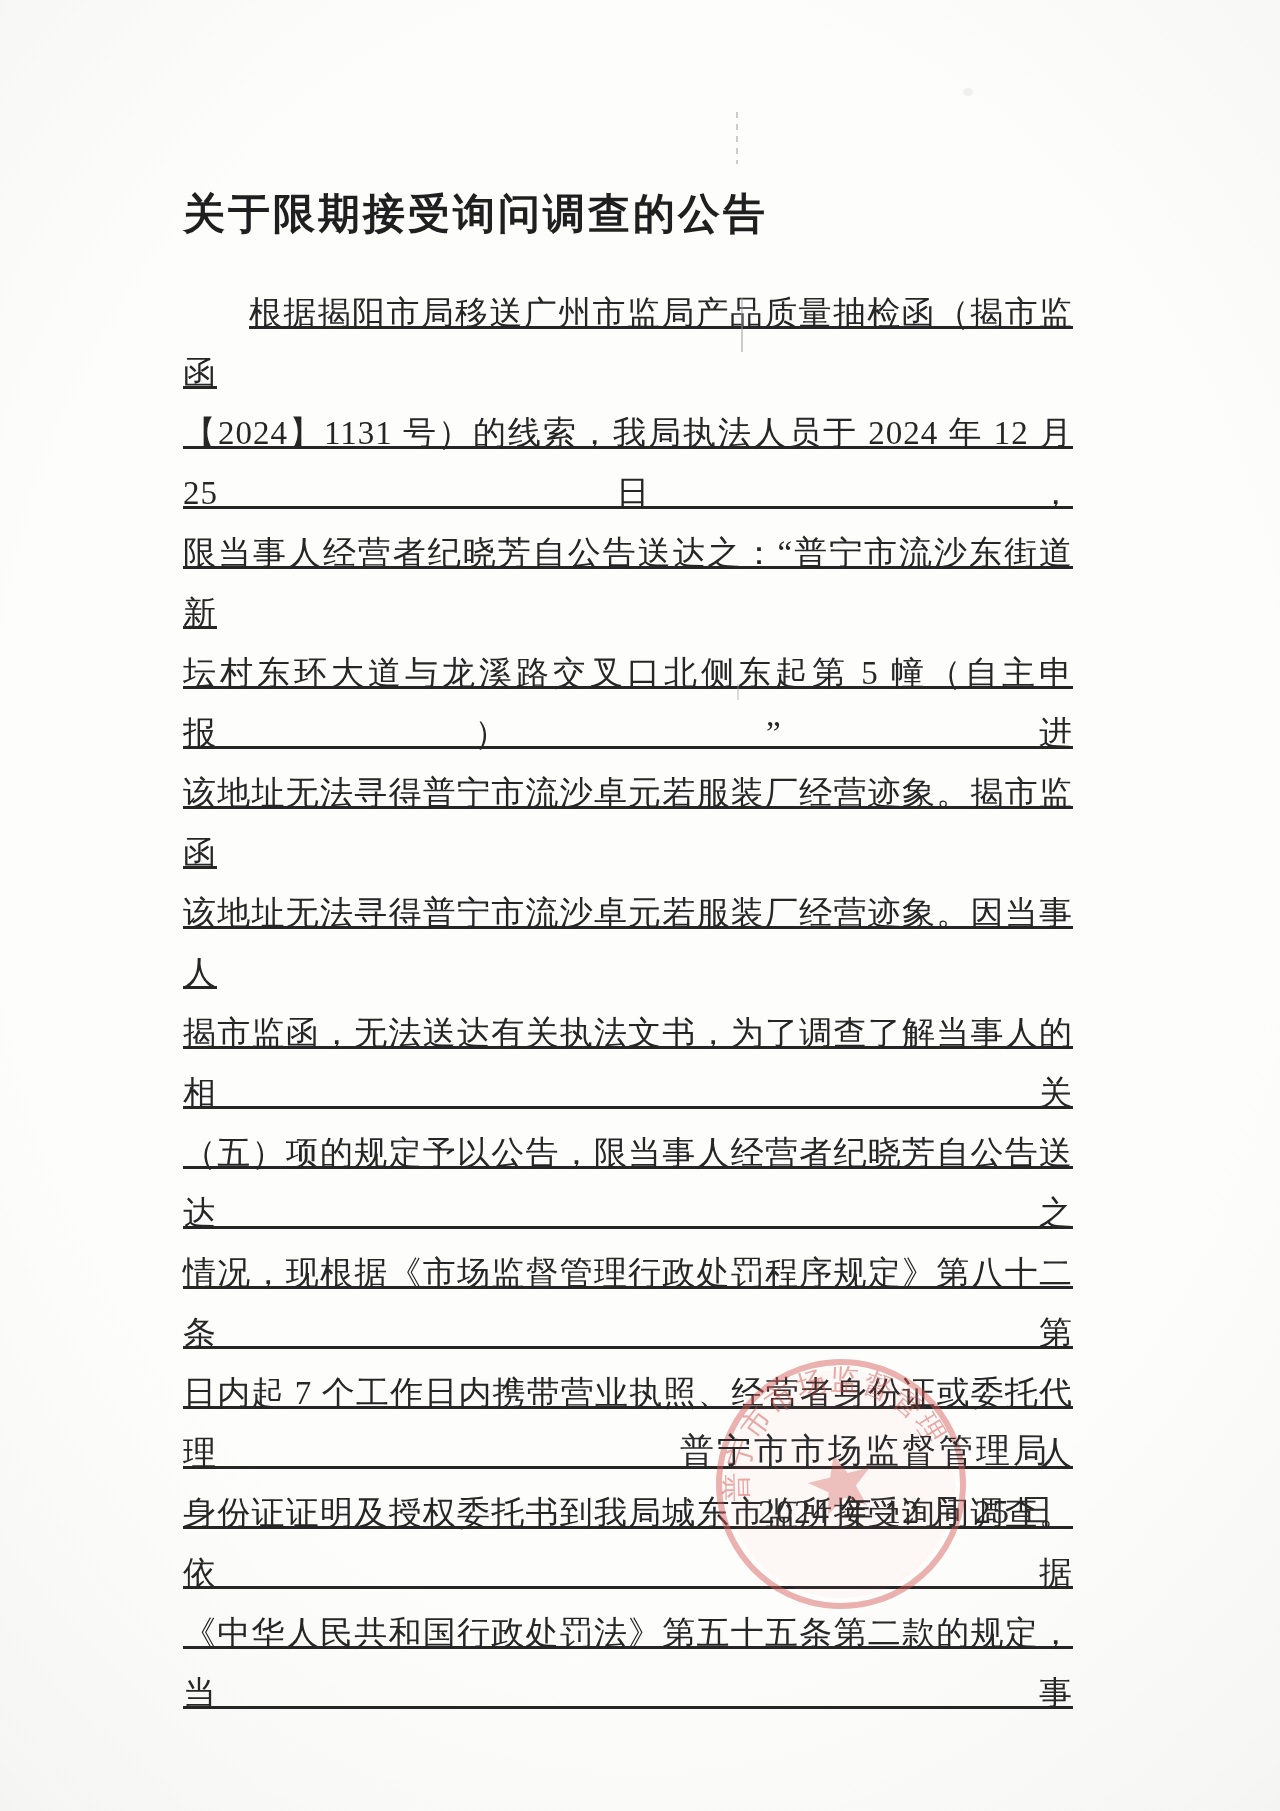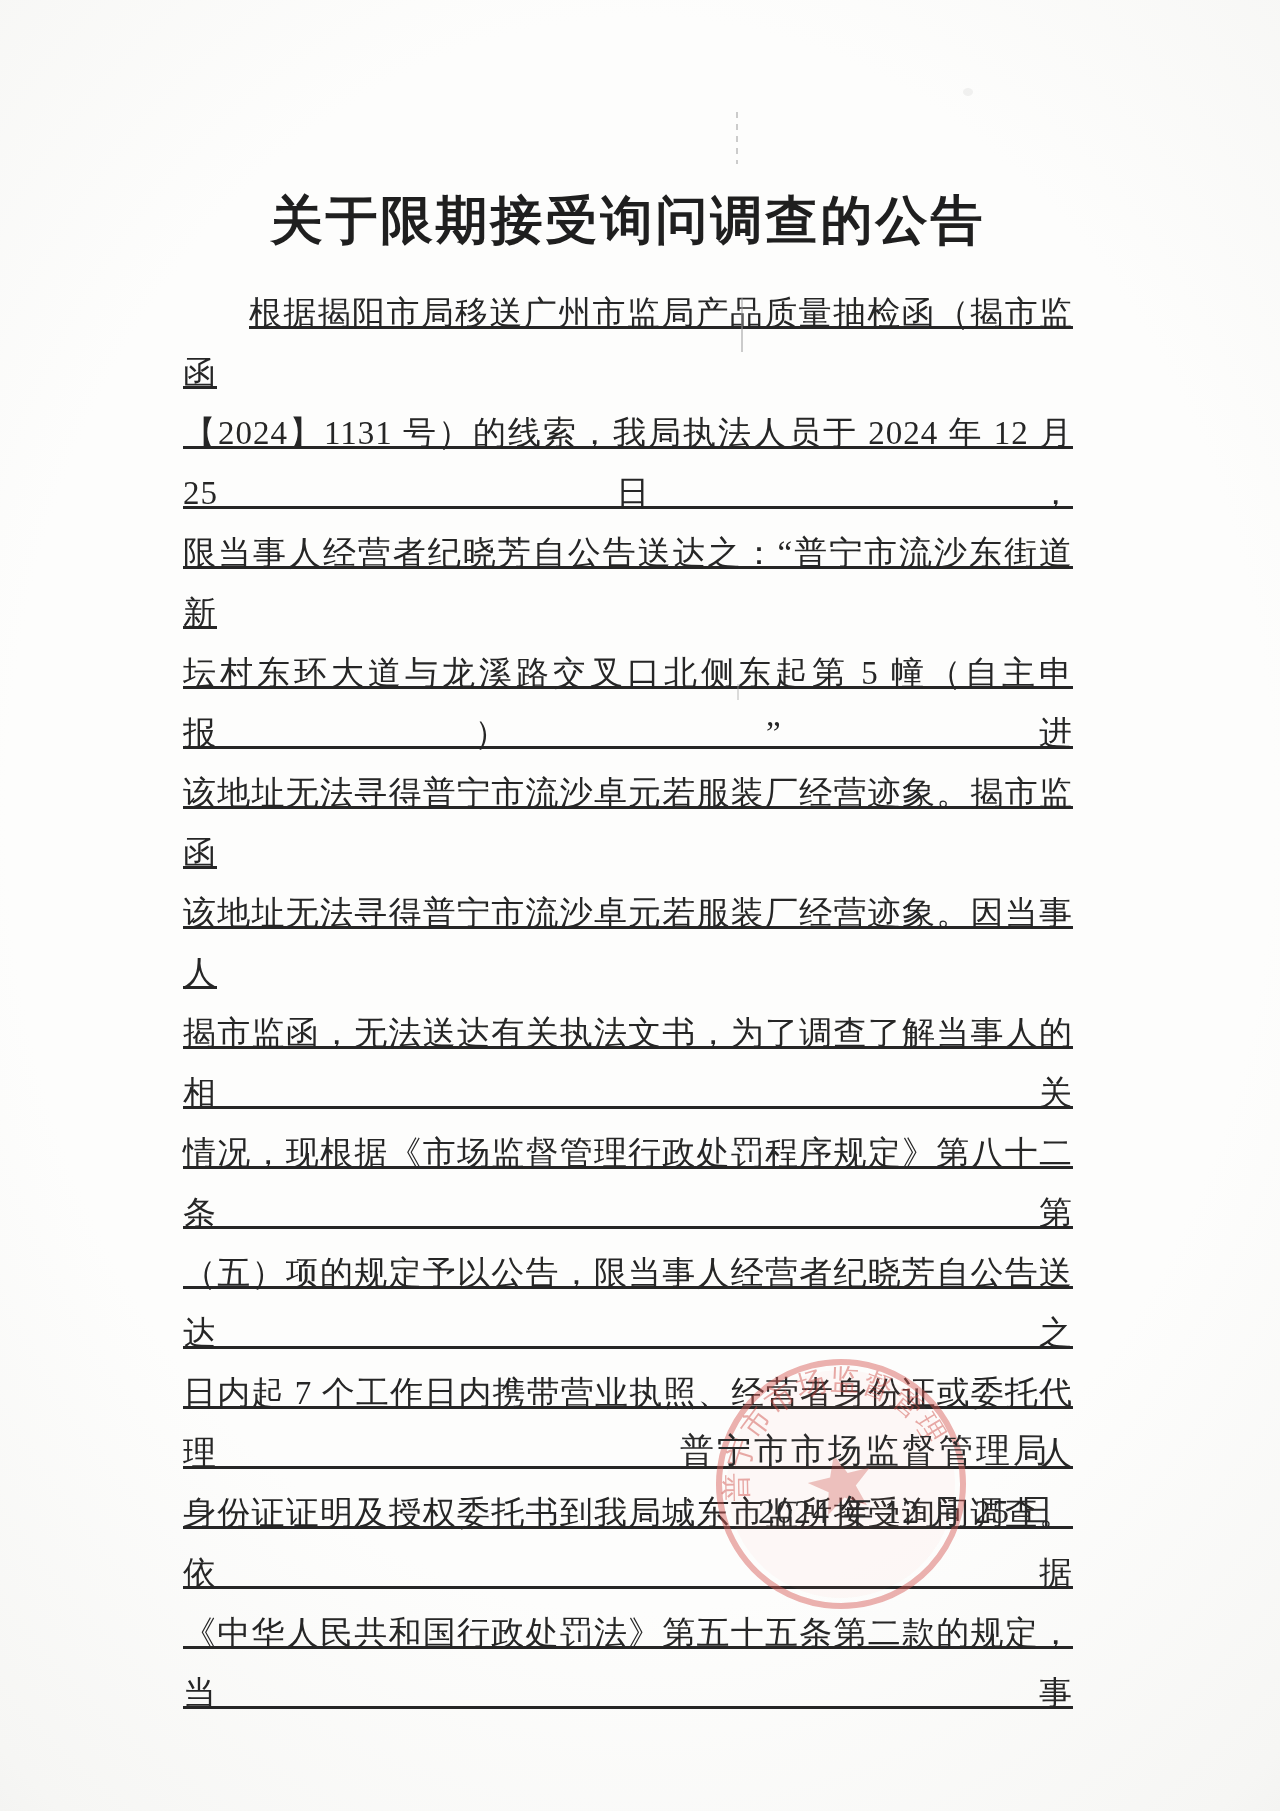--- a/index.html
+++ b/index.html
@@ -11,24 +11,23 @@
       radial-gradient(ellipse 90% 80% at 50% 45%, #fdfdfc 55%, #f6f6f4 85%, #ededeb 100%);
     overflow:hidden;
     font-family:"Liberation Serif","DejaVu Serif",serif;
     color:#262626;
   }
   .title{
     position:absolute;
     left:183px;width:890px;
     top:186px;
     margin:0;
-    text-align:center;
     font-family:"Liberation Sans","DejaVu Sans",sans-serif;
     font-weight:bold;
-    font-size:52px;
+    font-size:42px;
     letter-spacing:3px;
     color:#1f1f1f;
   }
   .body-text{
     position:absolute;
     left:183px;width:890px;
     top:283px;
     font-size:33px;
     line-height:60px;
     letter-spacing:1px;
@@ -78,22 +77,22 @@
   <h1 class="title">关于限期接受询问调查的公告</h1>
 
   <div class="body-text">
     <div class="line indent justify">根据揭阳市局移送广州市监局产品质量抽检函（揭市监函</div>
     <div class="line justify">【2024】1131 号）的线索，我局执法人员于 2024 年 12 月 25 日，</div>
     <div class="line justify">限当事人经营者纪晓芳自公告送达之：“普宁市流沙东街道新</div>
     <div class="line justify">坛村东环大道与龙溪路交叉口北侧东起第 5 幢（自主申报）”进</div>
     <div class="line justify">该地址无法寻得普宁市流沙卓元若服装厂经营迹象。揭市监函</div>
     <div class="line justify">该地址无法寻得普宁市流沙卓元若服装厂经营迹象。因当事人</div>
     <div class="line justify">揭市监函，无法送达有关执法文书，为了调查了解当事人的相关</div>
+    <div class="line justify">（五）项的规定予以公告，限当事人经营者纪晓芳自公告送达之</div>
     <div class="line justify">情况，现根据《市场监督管理行政处罚程序规定》第八十二条第</div>
-    <div class="line justify">（五）项的规定予以公告，限当事人经营者纪晓芳自公告送达之</div>
     <div class="line justify">日内起 7 个工作日内携带营业执照、经营者身份证或委托代理人</div>
     <div class="line justify">身份证证明及授权委托书到我局城东市监所接受询问调查。依据</div>
     <div class="line justify">《中华人民共和国行政处罚法》第五十五条第二款的规定，当事</div>
 
   </div>
 
   <svg class="seal" viewBox="0 0 266 266">
     <defs>
       <path id="sealArc" d="M 38,133 a 95,95 0 1,1 190,0" fill="none"></path>
     </defs>

